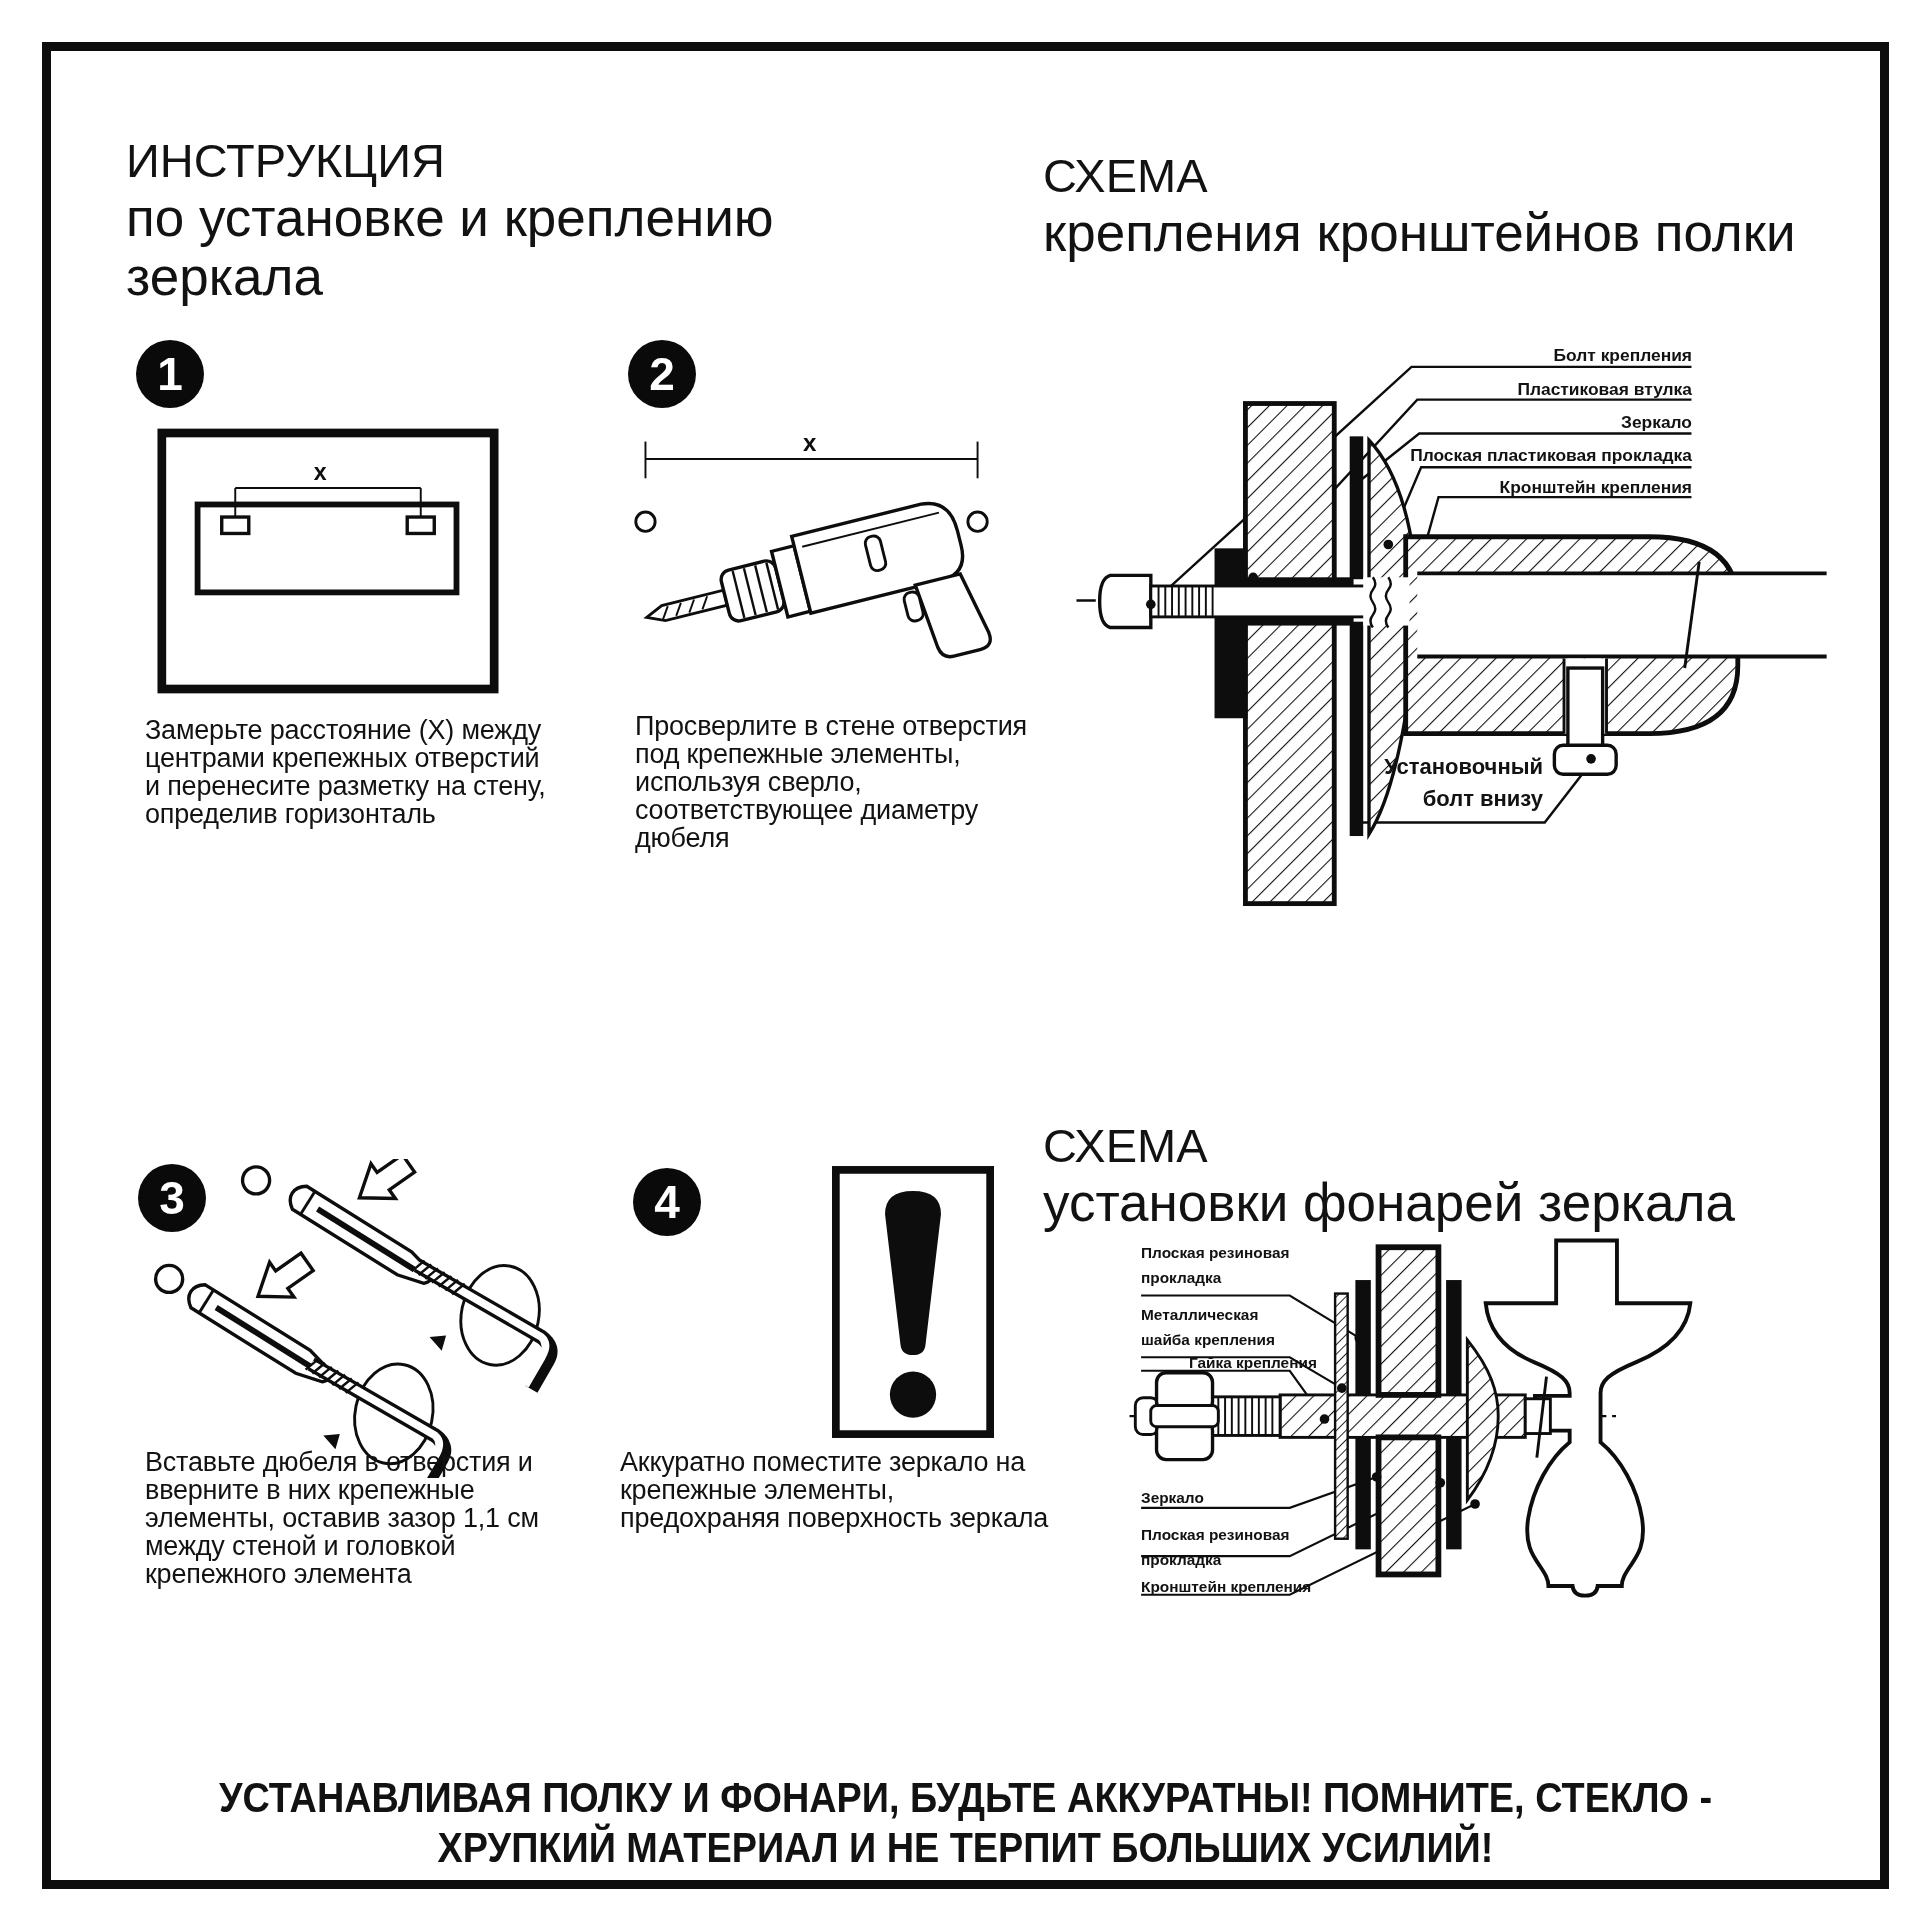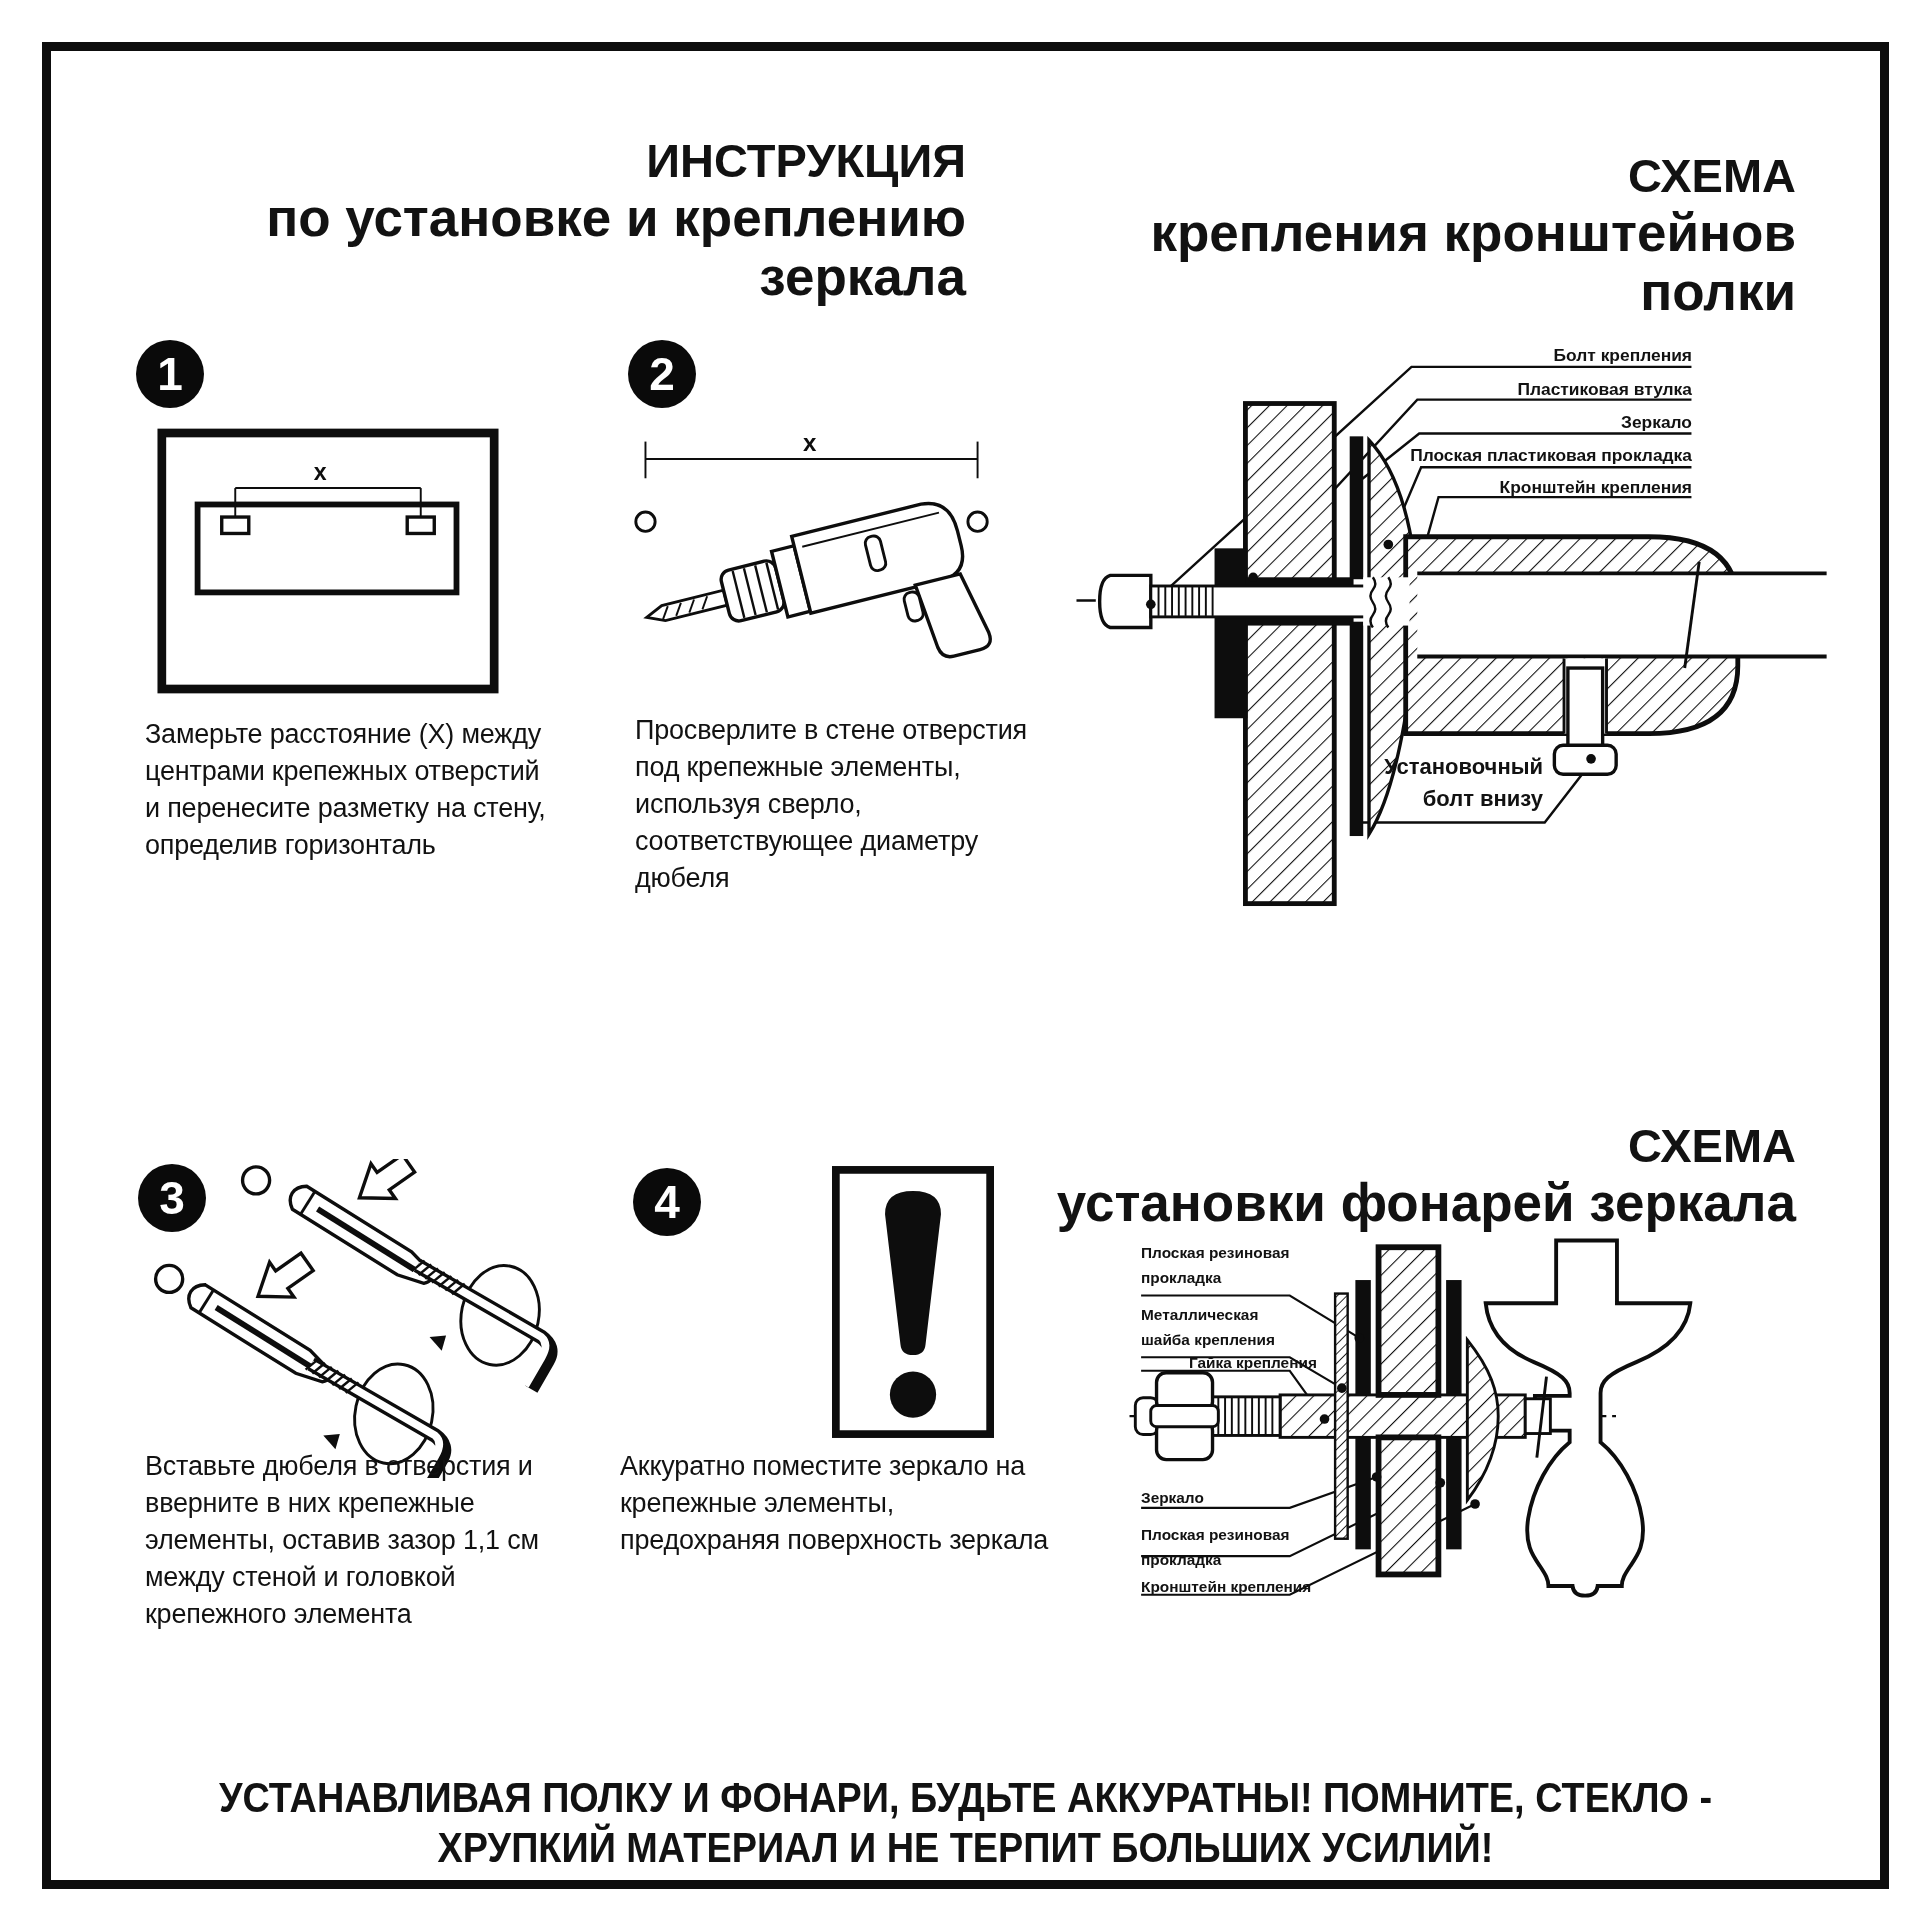--- a/index.html
+++ b/index.html
@@ -2,29 +2,29 @@
 <html><head>
 <meta charset="utf-8">
 <style>
   html,body{margin:0;padding:0;background:#888;}
   #page{
     position:relative;width:1931px;height:1931px;background:#ffffff;
     font-family:"Liberation Sans","DejaVu Sans",sans-serif;color:#121212;overflow:hidden;
   }
   .abs{position:absolute;}
   .frame{position:absolute;left:42px;top:42px;right:42px;bottom:42px;border:9.7px solid #0d0d0d;}
-  .title{text-align:right;font-weight:bold;line-height:1.12;}
+  .title{text-align:left;font-weight:normal;line-height:1.12;}
   .title .l1{font-size:47px;}
   .title .l2{font-size:53px;}
   .badge{
     width:68px;height:68px;border-radius:50%;background:#0a0a0a;color:#ffffff;
     display:flex;align-items:center;justify-content:center;
     font-size:46px;font-weight:bold;
   }
-  .step-text{font-size:27px;line-height:37px;letter-spacing:-0.2px;}
+  .step-text{font-size:27px;line-height:28px;letter-spacing:-0.2px;}
   .lblC{font-size:17.4px;font-weight:bold;line-height:31px;text-align:right;white-space:nowrap;}
   .lblC2{font-size:22px;font-weight:bold;line-height:32px;text-align:right;}
   .lblD{font-size:15.4px;font-weight:bold;line-height:25px;}
   .warn{width:1931px;text-align:center;font-weight:bold;font-size:43px;transform:scaleX(0.88);transform-origin:50% 50%;white-space:nowrap;}
   svg{display:block;}
 </style>
 </head>
 <body>
 
 <div id="page">

